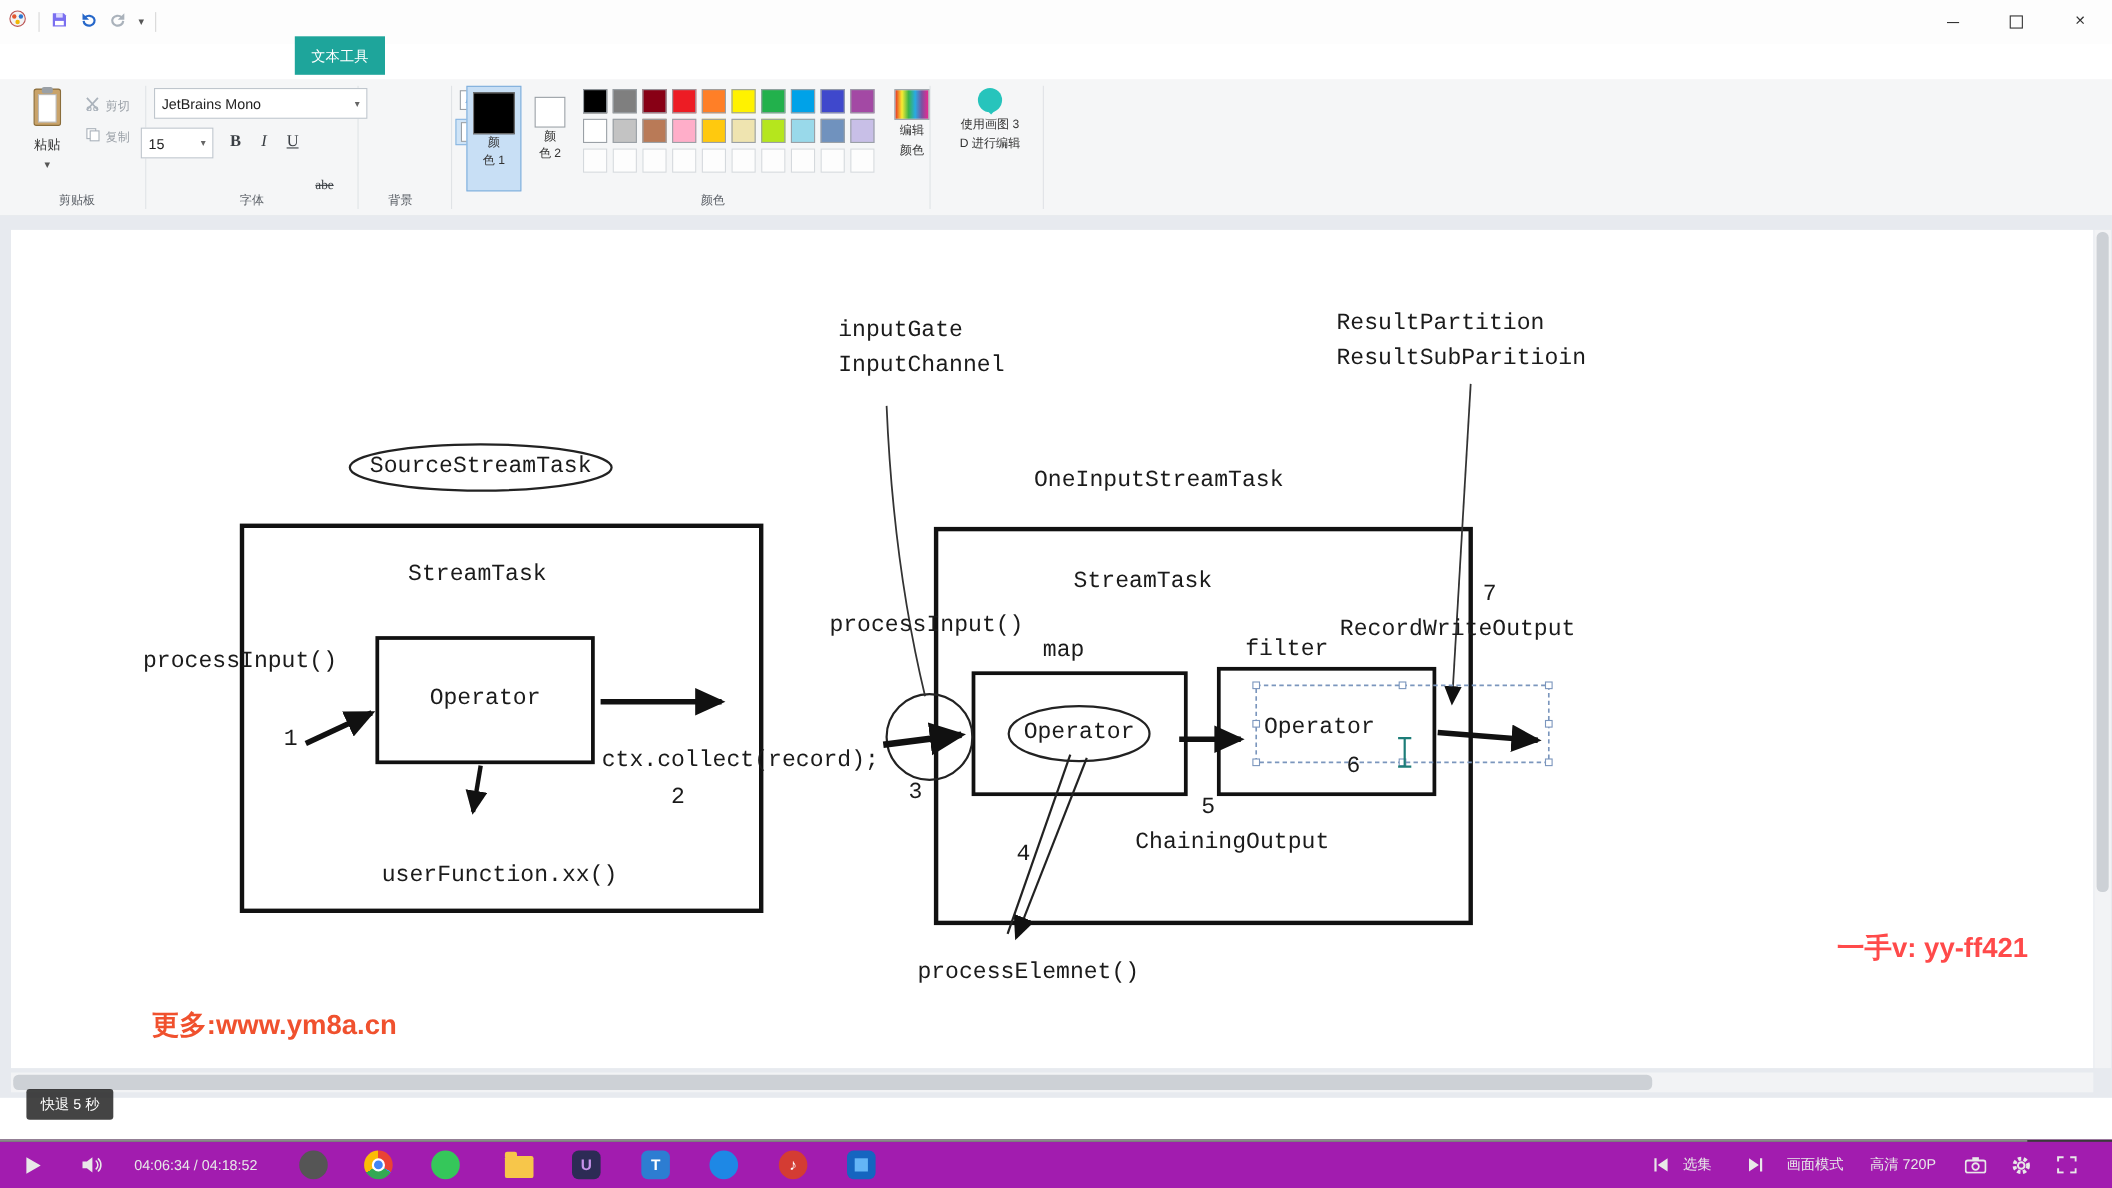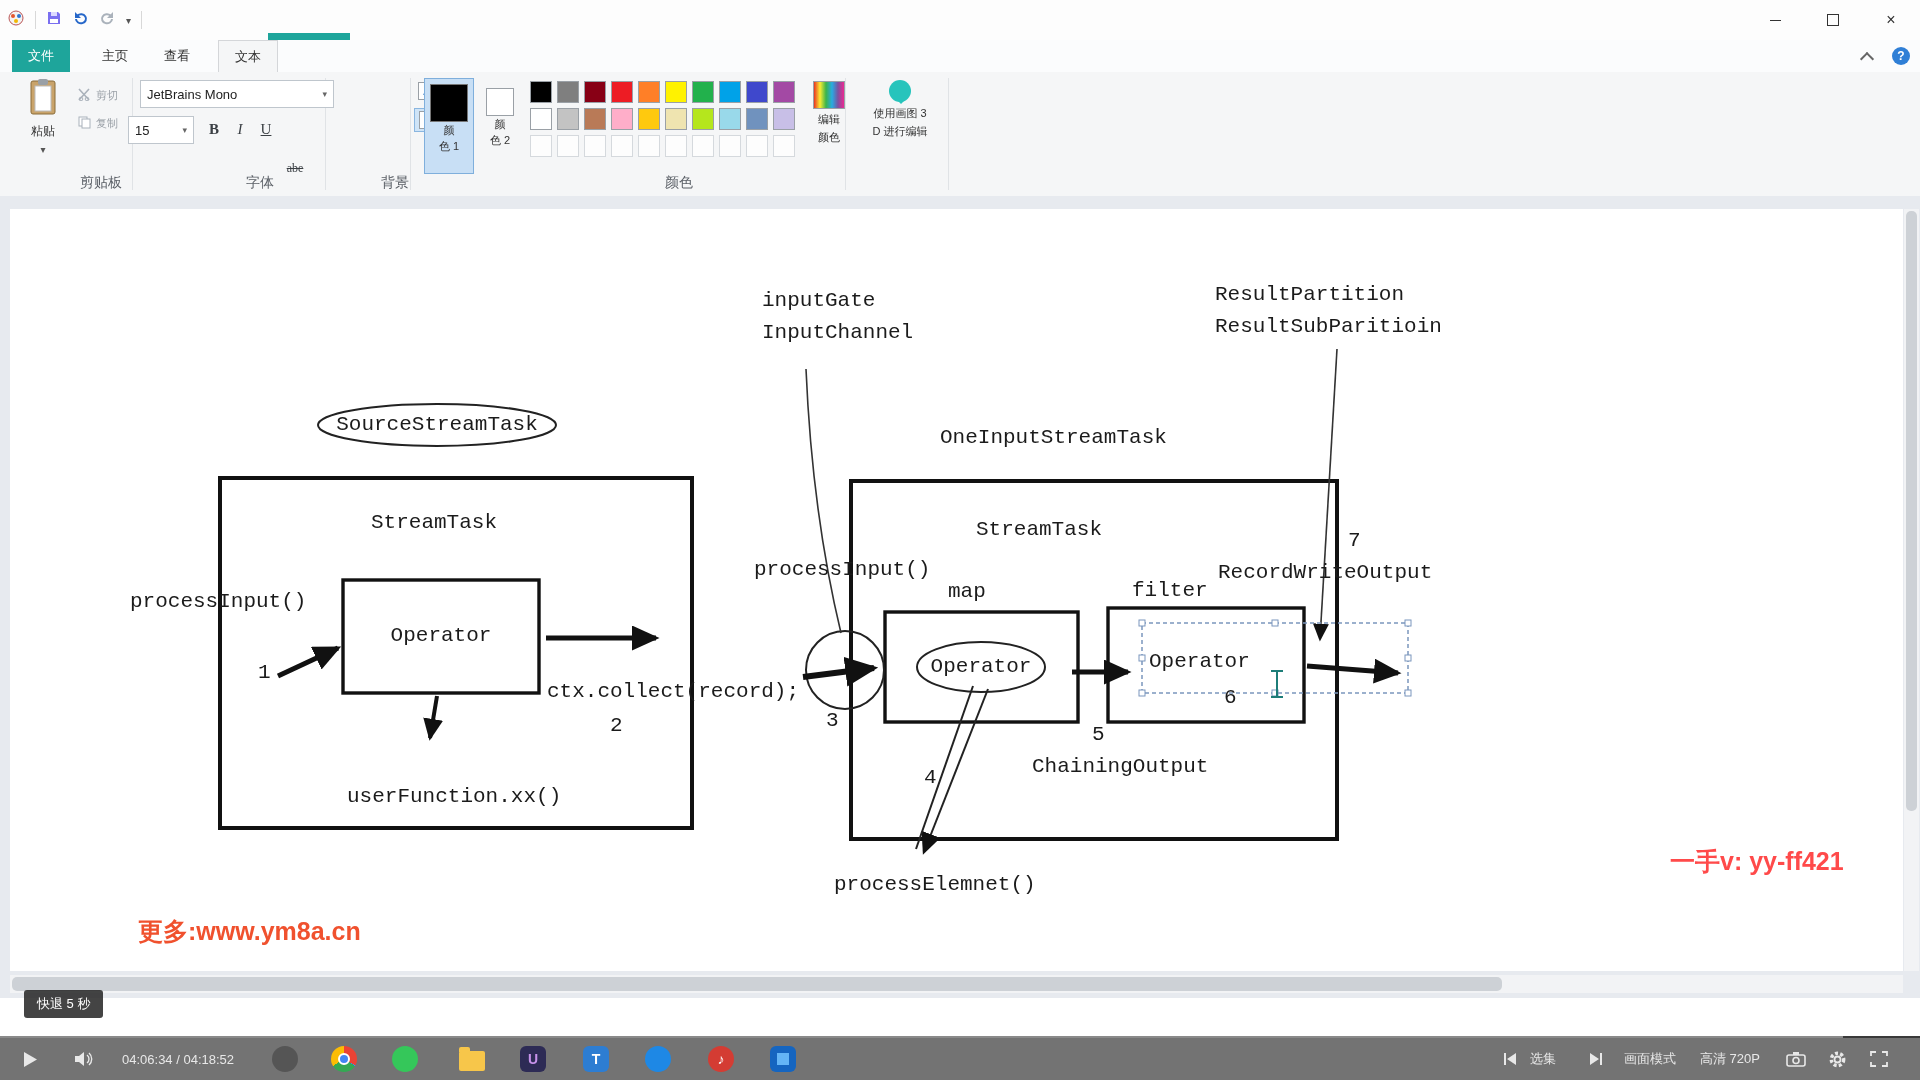--- a/index.html
+++ b/index.html
@@ -28,21 +28,21 @@
        font-size:13px;color:#333;}
   .tab.filetab{background:#1ea59b;color:#fff;}
   .tab.active{background:#f5f6f7;border:1px solid #d4d6d9;border-bottom:none;}
   .chev{display:inline-block;width:8px;height:8px;border-left:2px solid #666;border-top:2px solid #666;transform:rotate(45deg);margin-top:4px;}
   .help{position:absolute;right:10px;top:7px;width:18px;height:18px;border-radius:50%;background:#2f7fd6;
         color:#fff;font-size:12px;font-weight:bold;display:flex;align-items:center;justify-content:center;}
 
   
   .ribbon{position:absolute;left:0;top:72px;width:1920px;height:124px;background:#f5f6f7;border-bottom:1px solid #d8dbde;}
   .gsep{position:absolute;top:6px;height:112px;width:1px;background:#e0e3e6;}
-  .grouplabel{position:absolute;top:102px;transform:translateX(-50%);font-size:14px;color:#5a5f66;white-space:nowrap;margin-left:31px;}
+  .grouplabel{position:absolute;top:102px;transform:translateX(-50%);font-size:11px;color:#5a5f66;white-space:nowrap;}
   .bigbtn{position:absolute;display:flex;flex-direction:column;align-items:center;gap:4px;font-size:12px;color:#333;}
   .smallitem{position:absolute;display:flex;align-items:center;gap:5px;font-size:11px;color:#9ba1a8;}
   .combo{position:absolute;background:#fff;border:1px solid #bfc6cd;display:flex;align-items:center;
          justify-content:space-between;font-size:13px;color:#222;padding:0 6px;}
   .combo .dn{font-size:9px;color:#666;}
   .fbtn{position:absolute;width:24px;height:26px;display:flex;align-items:center;justify-content:center;
         font-family:"Liberation Serif",serif;font-size:15px;color:#3a3f44;}
   .aicon{display:inline-flex;width:16px;height:16px;border:1px solid #9aa0a6;background:#fff;color:#2a6fbd;
          font-size:11px;font-weight:bold;align-items:center;justify-content:center;}
   .bgrow{position:absolute;display:flex;align-items:center;gap:5px;font-size:11px;color:#333;padding:2px 4px;}
@@ -75,21 +75,21 @@
   
   .statusbar{position:absolute;left:0;top:998px;width:1920px;height:38px;background:#f0f0f0;border-top:1px solid #d7d9db;font-size:12px;color:#444;}
   .sitem{position:absolute;top:0;height:38px;display:flex;align-items:center;gap:7px;}
   .sicon{width:13px;height:13px;border:1px solid #8a8f94;}
   .sicon.dash{border-style:dashed;}
   .zoomcircle{width:17px;height:17px;border:1px solid #8a8f94;border-radius:50%;display:flex;align-items:center;justify-content:center;color:#666;font-size:13px;line-height:1;}
   .ztrack{width:108px;height:2px;background:#b9bdc2;position:relative;}
   .zthumb{position:absolute;left:48px;top:-6px;width:8px;height:14px;background:#2c77d1;}
 
   
-  .player{position:absolute;left:0;top:1036px;width:1920px;height:44px;background:#737373;}
+  .player{position:absolute;left:0;top:1036px;width:1920px;height:44px;background:#a21caf;}
   .ptrack{position:absolute;left:0;top:0;width:1920px;height:2px;background:#3a3a3a;}
   .pfill{position:absolute;left:0;top:0;width:96%;height:2px;background:#8a8a8a;}
   .pitem{position:absolute;top:2px;height:42px;display:flex;align-items:center;color:#e8e8e8;font-size:13px;white-space:nowrap;}
   .ticon{width:26px;height:26px;border-radius:6px;display:flex;align-items:center;justify-content:center;color:#fff;font-size:14px;font-weight:bold;}
   .circ{border-radius:50%;}
   .chrome{background:conic-gradient(#ea4335 0 33%,#4285f4 33% 34%,#34a853 34% 66%,#fbbc05 66% 100%);position:relative;}
   .chrome i{position:absolute;left:7px;top:7px;width:12px;height:12px;border-radius:50%;background:#4285f4;border:2px solid #fff;box-sizing:border-box;}
   .folder{position:relative;width:26px;height:20px;background:#f7c64a;border-radius:2px;margin-top:4px;}
   .folder:before{content:"";position:absolute;left:0;top:-4px;width:11px;height:5px;background:#f7c64a;border-radius:2px 2px 0 0;}
 
@@ -144,28 +144,20 @@
         </div>
       <div class="wb">
           <span class="maxbox"></span>
         </div>
       <div class="wb">
           <span class="closex">×</span>
         </div>
     </div>
   </div>
 
-  <div class="tabrow">
-    <div class="tab filetab" style="left:12px;">文件</div>
-    <div class="tab" style="left:86px;">主页</div>
-    <div class="tab" style="left:148px;">查看</div>
-    <div class="tab active" style="left:218px;">文本</div>
-    <div class="ab" style="left:1862px;top:10px;"><span class="chev"></span></div>
-    <div class="help">?</div>
-  </div>
 
   <div class="ribbon">
     <div class="gsep" style="left:132px;"></div>
     <div class="gsep" style="left:325px;"></div>
     <div class="gsep" style="left:410px;"></div>
     <div class="gsep" style="left:845px;"></div>
     <div class="gsep" style="left:948px;"></div>
 
     <div class="bigbtn" style="left:16px;top:6px;width:54px;">
       <span>

